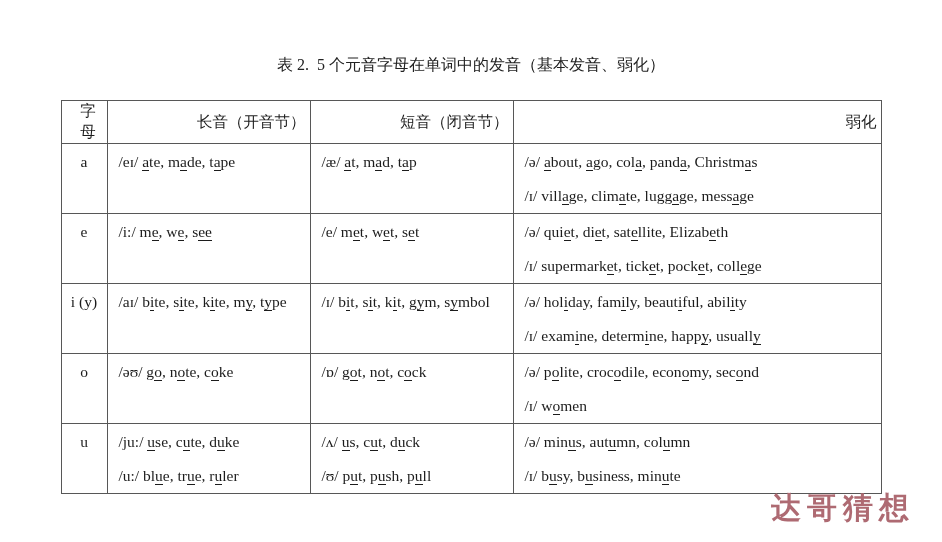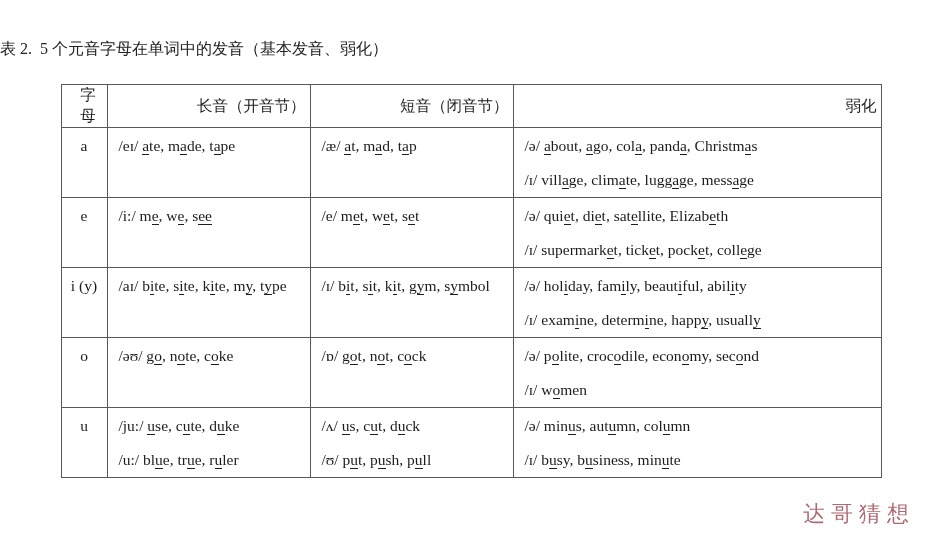--- a/index.html
+++ b/index.html
@@ -5,21 +5,22 @@
   html,body { margin:0; padding:0; }
   body {
     width:942px; height:542px;
     background:#ffffff;
     font-family:"Liberation Serif","DejaVu Serif",serif;
     color:#1c1c1c;
     position:relative;
     overflow:hidden;
   }
   .title {
-    margin-top:39px;
+    text-align:center;
+    margin-top:55px;
     font-size:16px;
     white-space:pre;
     color:#222;
   }
   table.pron {
     border-collapse:collapse;
     table-layout:fixed;
     width:820px;
     margin:24px auto 0 auto;
   }
@@ -42,22 +43,22 @@
     height:68px;
   }
   table.pron td.c-letter { text-align:center; padding-left:4px; }
   .line { white-space:nowrap;font-family:Liberation Serif, serif; }
   .ul { border-bottom:1px solid #1c1c1c; }
   .watermark {
     position:absolute;
     right:27px;
     bottom:13px;
     font-family:"Liberation Sans","DejaVu Sans",sans-serif;
-    font-weight:normal;
-    font-size:22px;
+    font-weight:bold;
+    font-size:30px;
     letter-spacing:6px;
   }
 </style>
 </head>
 <body>
 
 <div class="title">表 2.  5 个元音字母在单词中的发音（基本发音、弱化）</div>
 
 <table class="pron">
   <colgroup>

